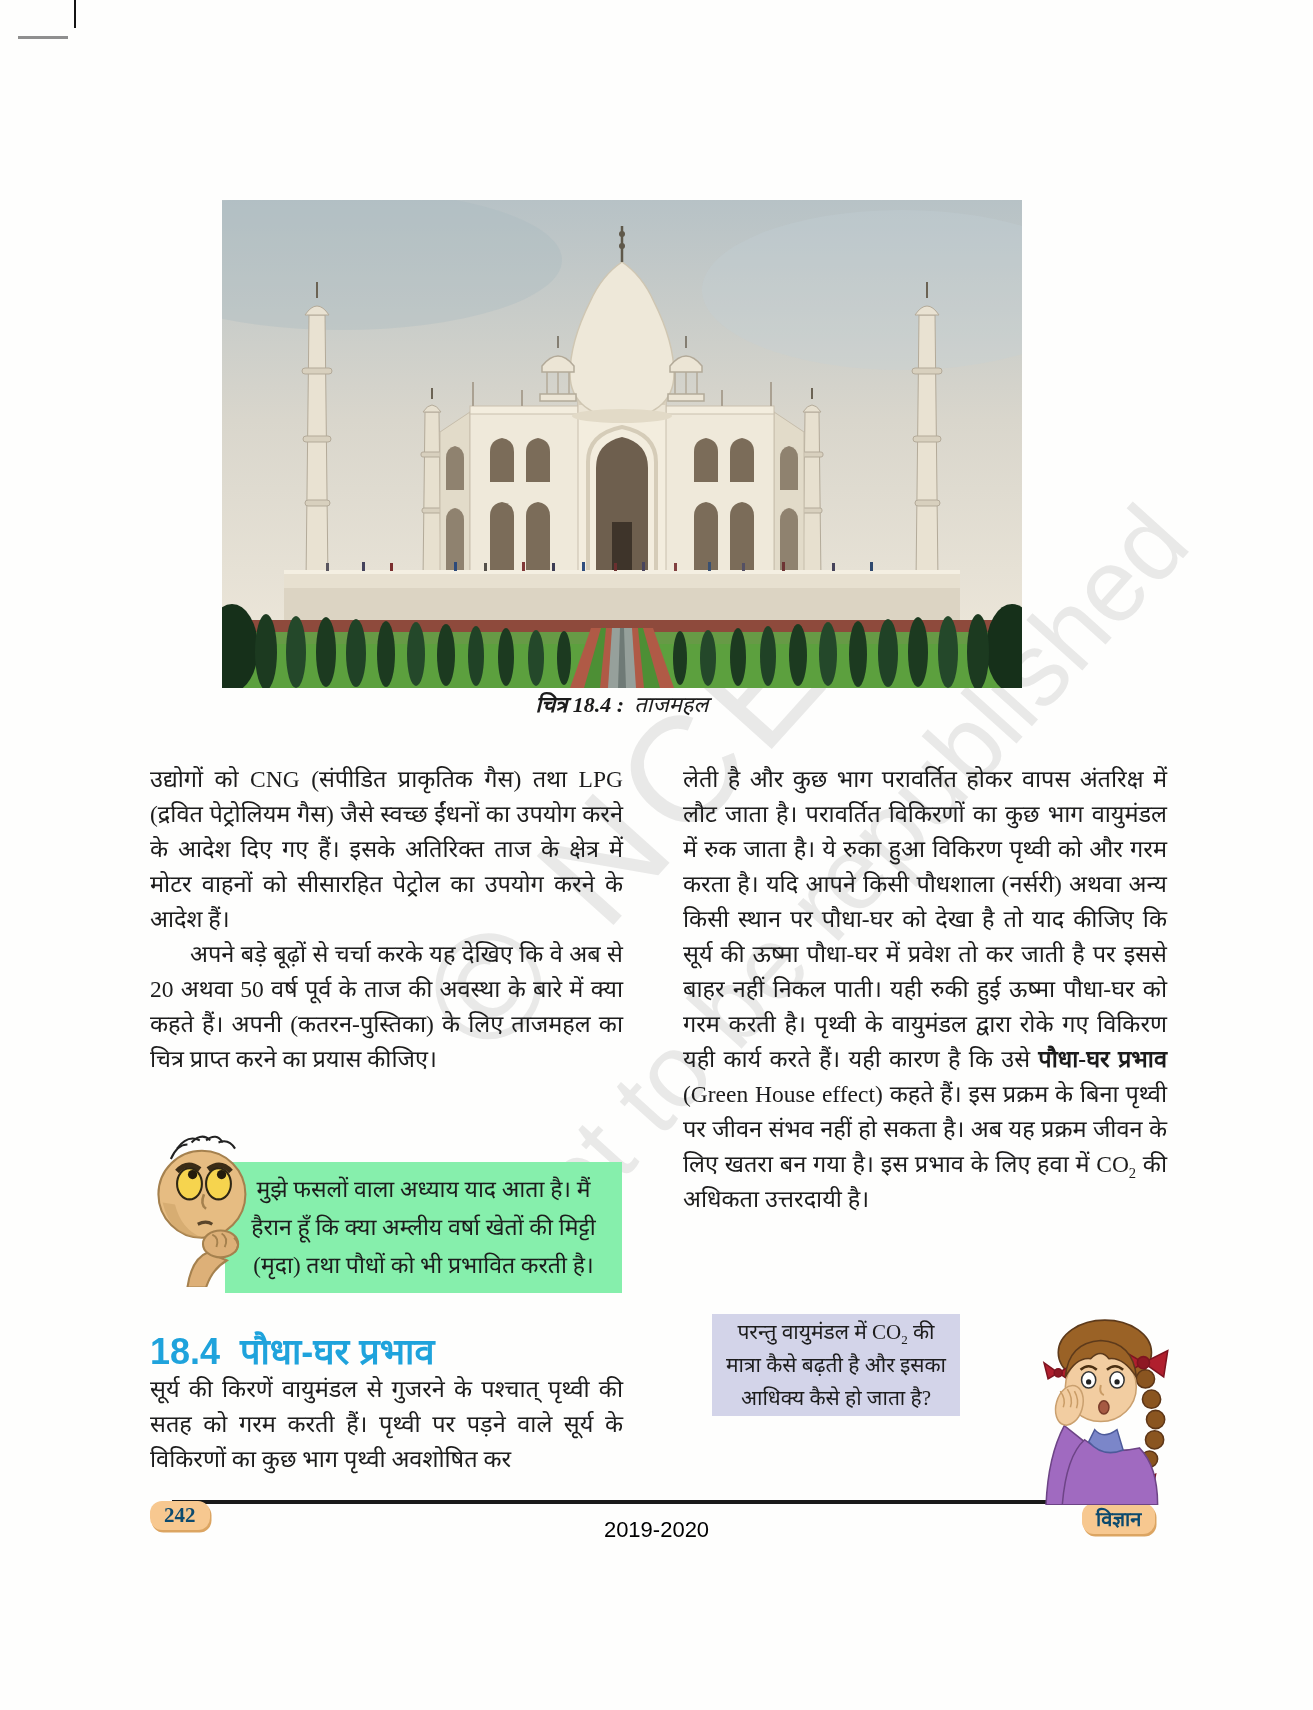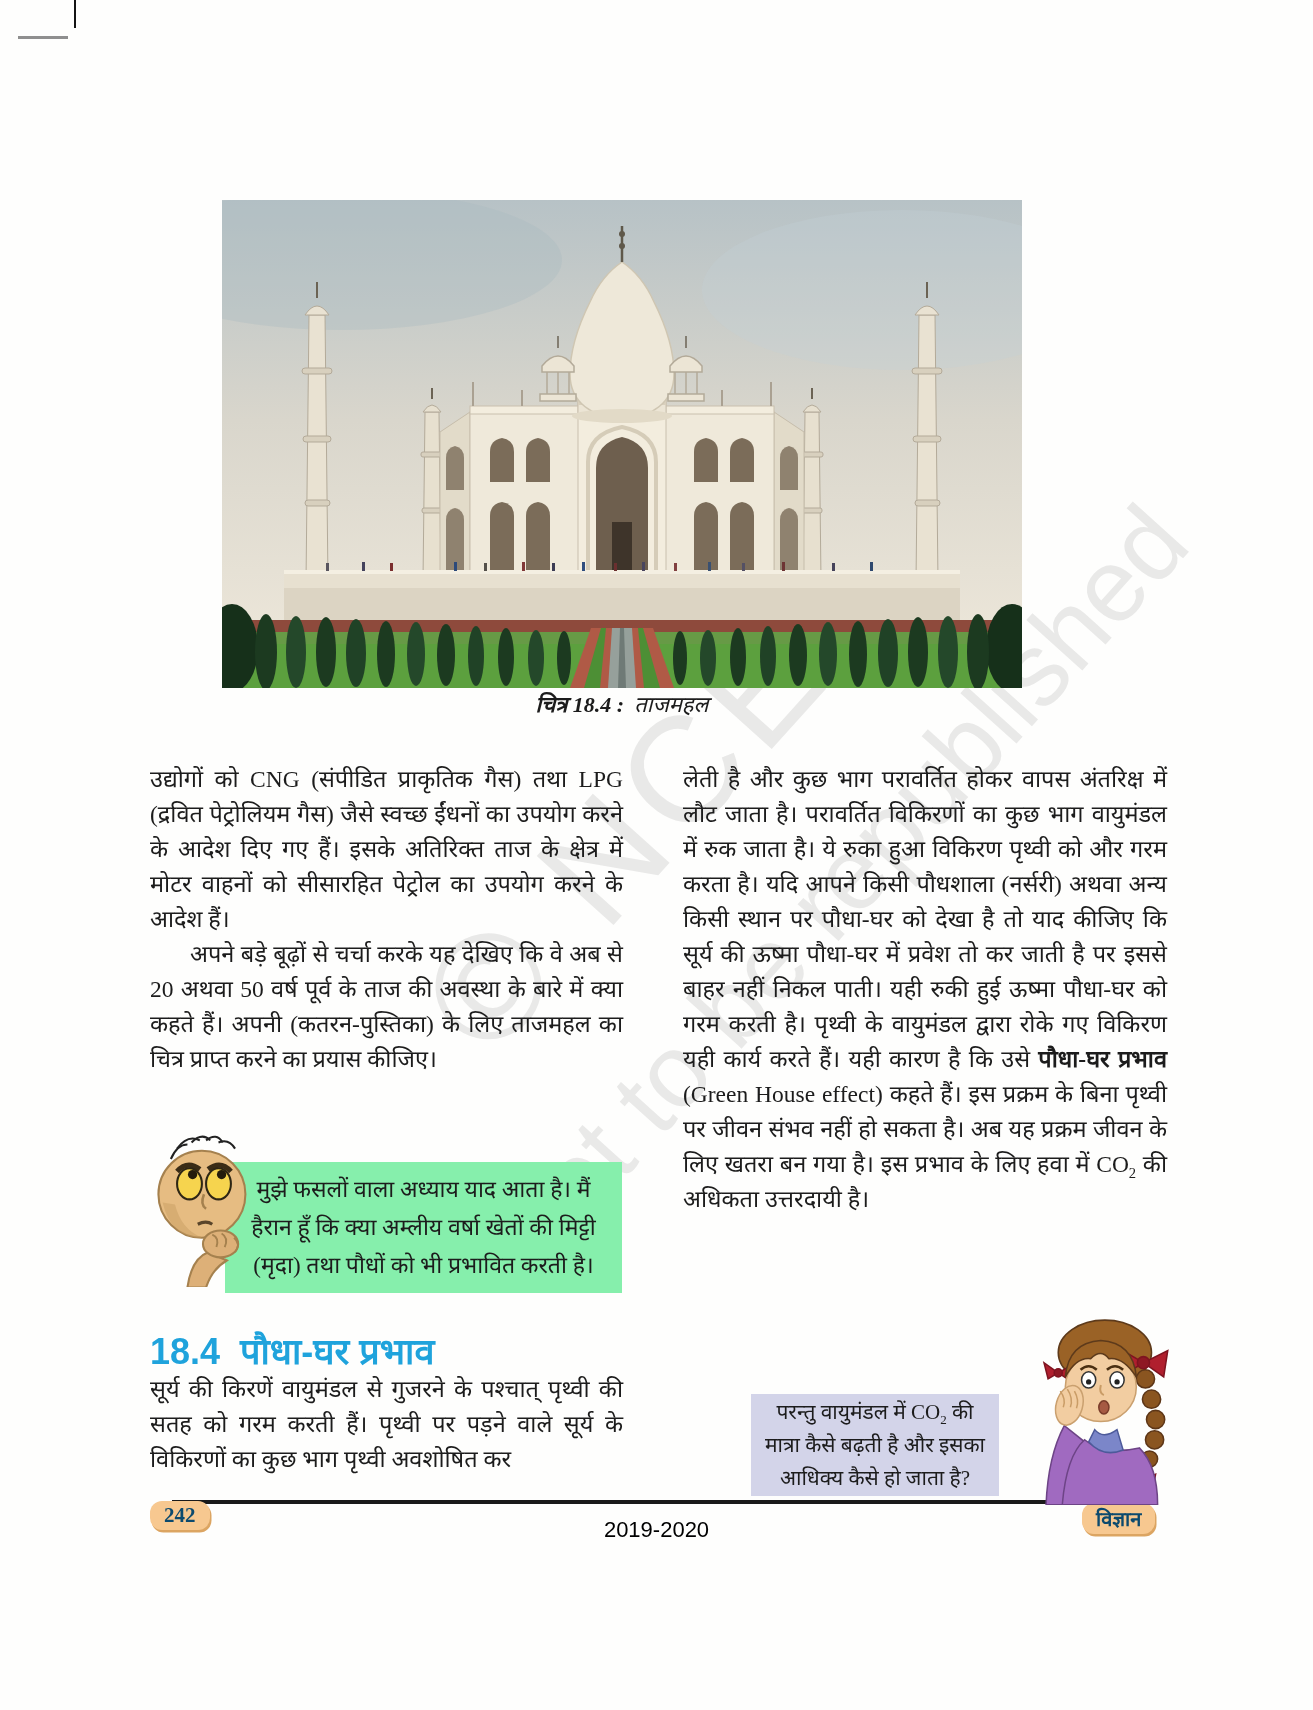--- a/index.html
+++ b/index.html
@@ -41,23 +41,23 @@
     display:flex;align-items:center;justify-content:center;text-align:center;
     font-size:23px;line-height:38px;padding:4px 18px;box-sizing:border-box;z-index:2;
   }
   
   .section-head{position:absolute;left:150px;top:1326px;z-index:1;
     font-family:"Liberation Sans","DejaVu Sans",sans-serif;font-weight:bold;font-size:36px;color:#1fa3dc;}
   .section-head .sec-num{margin-right:20px;}
   .left-para3{left:150px;top:1372px;width:473px;}
   
   .bubble-girl{
-    position:absolute;left:712px;top:1394px;width:248px;height:102px;background:#d3d4e9;
+    position:absolute;left:712px;top:1314px;width:248px;height:102px;background:#d3d4e9;
     display:flex;align-items:center;justify-content:center;text-align:center;
-    font-size:21px;line-height:33px;padding:4px 10px;box-sizing:border-box;z-index:2;margin-left:39px;
+    font-size:21px;line-height:33px;padding:4px 10px;box-sizing:border-box;z-index:2;
   }
   .girl-cartoon{position:absolute;left:1042px;top:1312px;width:142px;height:192px;z-index:3;}
   
   .footer-rule{position:absolute;left:172px;top:1500px;width:932px;height:4px;background:#1a1a1a;z-index:1;}
   .badge{
     position:absolute;background:#f7c890;border-radius:12px;font-weight:bold;font-size:21px;
     padding:2px 14px;color:#0c4a6e;box-shadow:1.5px 2.5px 0 #dca562;z-index:2;
   }
   .badge-page{left:150px;top:1501px;}
   .badge-subject{left:1082px;top:1503px;font-size:20px;}

